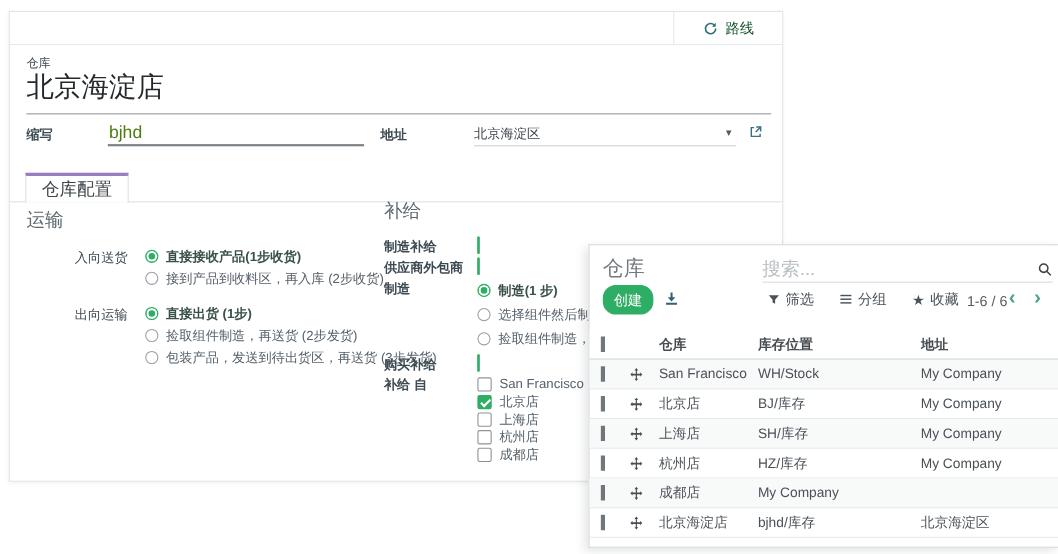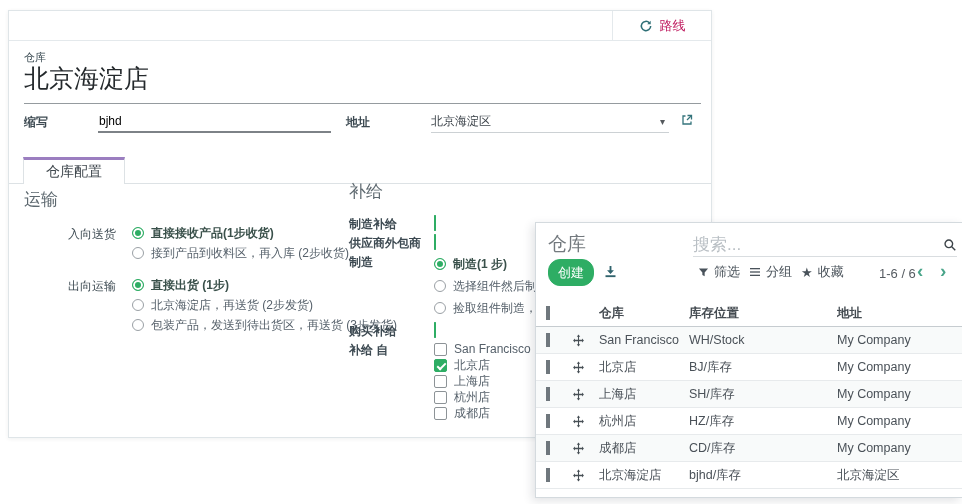--- a/index.html
+++ b/index.html
@@ -16,51 +16,51 @@
     background:#fff; border:1px solid #dfe5e8; box-shadow:0 1px 4px rgba(40,50,60,.07);
     z-index:1;
   }
   .statbar { height:30px; border-bottom:1px solid #e4e9ec; position:relative; background:#fff; }
   .routes-btn {
     position:absolute; right:0; top:0; height:100%; width:99px;
     border-left:1px solid #e4e9ec; display:flex; align-items:center; justify-content:center;
     gap:7px; cursor:pointer; background:#fff;
   }
   .routes-btn .ric { color:#2f6f76; display:flex; }
-  .routes-btn .rlabel { color:#be185d; font-size:13px; }
+  .routes-btn .rlabel { color:#14532d; font-size:13px; }
 
   .sheet { position:relative; height:397px; }
   .wh-label { position:absolute; left:15px; top:9px; font-size:11px; color:#3a4a52; }
   .wh-name {
     position:absolute; left:15px; top:21px; width:677px;
     font-size:25px; color:#24292c; padding-bottom:8px;
     border-bottom:1px solid #959b9f; white-space:nowrap;
   }
   .field-label { position:absolute; top:73px; font-size:12px; font-weight:700; color:#3d4a52; }
   .fl-code { left:15px; }
   .fl-addr { left:337px; }
   .code-input {
     position:absolute; left:89px; top:70px; width:233px; height:22px;
     border:none; border-bottom:2px solid #7d8287; background:transparent;
-    font-size:12px; color:#000000; font-family:inherit; outline:none; padding:0 1px;
+    font-size:16px; color:#4d7c0f; font-family:inherit; outline:none; padding:0 1px;
   }
   .addr-box {
     position:absolute; left:422px; top:70px; width:238px; height:22px;
     border-bottom:1px solid #ccd1d4; display:flex; align-items:center;
   }
   .addr-value { flex:1; font-size:12px; color:#3c434a; white-space:nowrap; }
   .caret { color:#55595d; font-size:10px; margin-right:4px; }
   .ext-icon { position:absolute; left:672px; top:73px; color:#35747c; display:flex; }
 
   .tabbar { position:absolute; left:0; top:116px; width:100%; height:27px; border-bottom:1px solid #dde2e5; }
   .tab {
-    position:absolute; left:14px; top:0; height:27px; padding:0 22px;
+    position:absolute; left:14px; top:0; height:27px; padding:0 14px;
     display:flex; align-items:center; background:#fff;
     border:1px solid #dde2e5; border-bottom:none; border-top:3px solid #9b7ec0;
-    font-size:14px; color:#3e464c; cursor:pointer;
+    font-size:16px; color:#3e464c; cursor:pointer;
   }
 
   .col-left  { position:absolute; left:15px;  top:147px; width:322px; }
   .col-right { position:absolute; left:340px; top:139px; width:352px; }
   .section-title { font-size:17px; color:#5d686f; margin-bottom:12px; }
 
   .opt-group { display:flex; }
   .opt-group + .opt-group { margin-top:12px; }
   .group-label { width:64px; font-weight:400; color:#3d4a52; padding-top:3px; flex:none;margin-left:44px; }
   .opts { flex:1; }
@@ -104,21 +104,21 @@
   }
   .search-input::placeholder { color:#b9bfc4; }
   .search-box .sic { color:#3c4348; display:flex; margin-left:4px; }
 
   .create-btn {
     position:absolute; left:12px; top:36px; width:46px; height:27px;
     background:#2ead64; border:1px solid #2ead64; border-radius:12px;
     color:#fff; font-size:13px; font-family:inherit; cursor:pointer;
   }
   .dl-btn { position:absolute; left:67px; top:41px; color:#30636d; cursor:pointer; display:flex; }
-  .tools { position:absolute; left:162px; top:40px; display:flex; align-items:center; gap:9px; }
+  .tools { position:absolute; left:162px; top:40px; display:flex; align-items:center; gap:23px; }
   .tool { display:flex; align-items:center; gap:5px; font-size:13px; color:#49525a; cursor:pointer; white-space:nowrap; }
   .tool .tic { display:flex; color:#49525a; }
   .star-g { font-size:13px; line-height:1; }
   .pager { position:absolute; left:343px; top:43px; font-size:13px; color:#555b61; white-space:nowrap; }
   .pg-prev, .pg-next { position:absolute; top:38px; font-size:19px; font-weight:700; color:#4aa58a; cursor:pointer; line-height:1; }
   .pg-prev { left:381px; } .pg-next { left:404px; }
 
   .wtable { position:absolute; left:0; top:77px; right:0; }
   .trow {
     display:grid; grid-template-columns:26px 27px 90px 148px 1fr;
@@ -190,21 +190,21 @@
 
       <div class="opt-group">
         <div class="group-label">出向运输</div>
         <div class="opts">
           <div class="opt sel">
             <span class="radio on"></span>
             <span>直接出货 (1步)</span>
           </div>
           <div class="opt">
             <span class="radio"></span>
-            <span>北京海淀店，再送货 (2步发货)</span>
+            <span>捡取组件制造，再送货 (2步发货)</span>
           </div>
           <div class="opt">
             <span class="radio"></span>
             <span>包装产品，发送到待出货区，再送货 (3步发货)</span>
           </div>
         </div>
       </div>
     </div>
 
     <div class="col-right">
@@ -379,21 +379,20 @@
     </div>
 
     <div class="trow alt">
       <span class="cell"><span class="cb cb-lg"></span></span>
       <span class="cell handle">
         <svg width="13" height="13" viewBox="0 0 24 24" fill="currentColor">
             <path d="M12 1l3.2 4H13v5.5h5.5V8.3L22 12l-3.5 3.7v-2.2H13V19h2.2L12 23l-3.2-4H11v-5.5H5.5v2.2L2 12l3.5-3.7v2.2H11V5H8.8z"></path>
           </svg>
       </span>
       <span class="cell">成都店</span>
-      <span class="cell">CD/库存</span>
       <span class="cell">My Company</span>
     </div>
 
     <div class="trow">
       <span class="cell"><span class="cb cb-lg"></span></span>
       <span class="cell handle">
         <svg width="13" height="13" viewBox="0 0 24 24" fill="currentColor">
             <path d="M12 1l3.2 4H13v5.5h5.5V8.3L22 12l-3.5 3.7v-2.2H13V19h2.2L12 23l-3.2-4H11v-5.5H5.5v2.2L2 12l3.5-3.7v2.2H11V5H8.8z"></path>
           </svg>
       </span>

